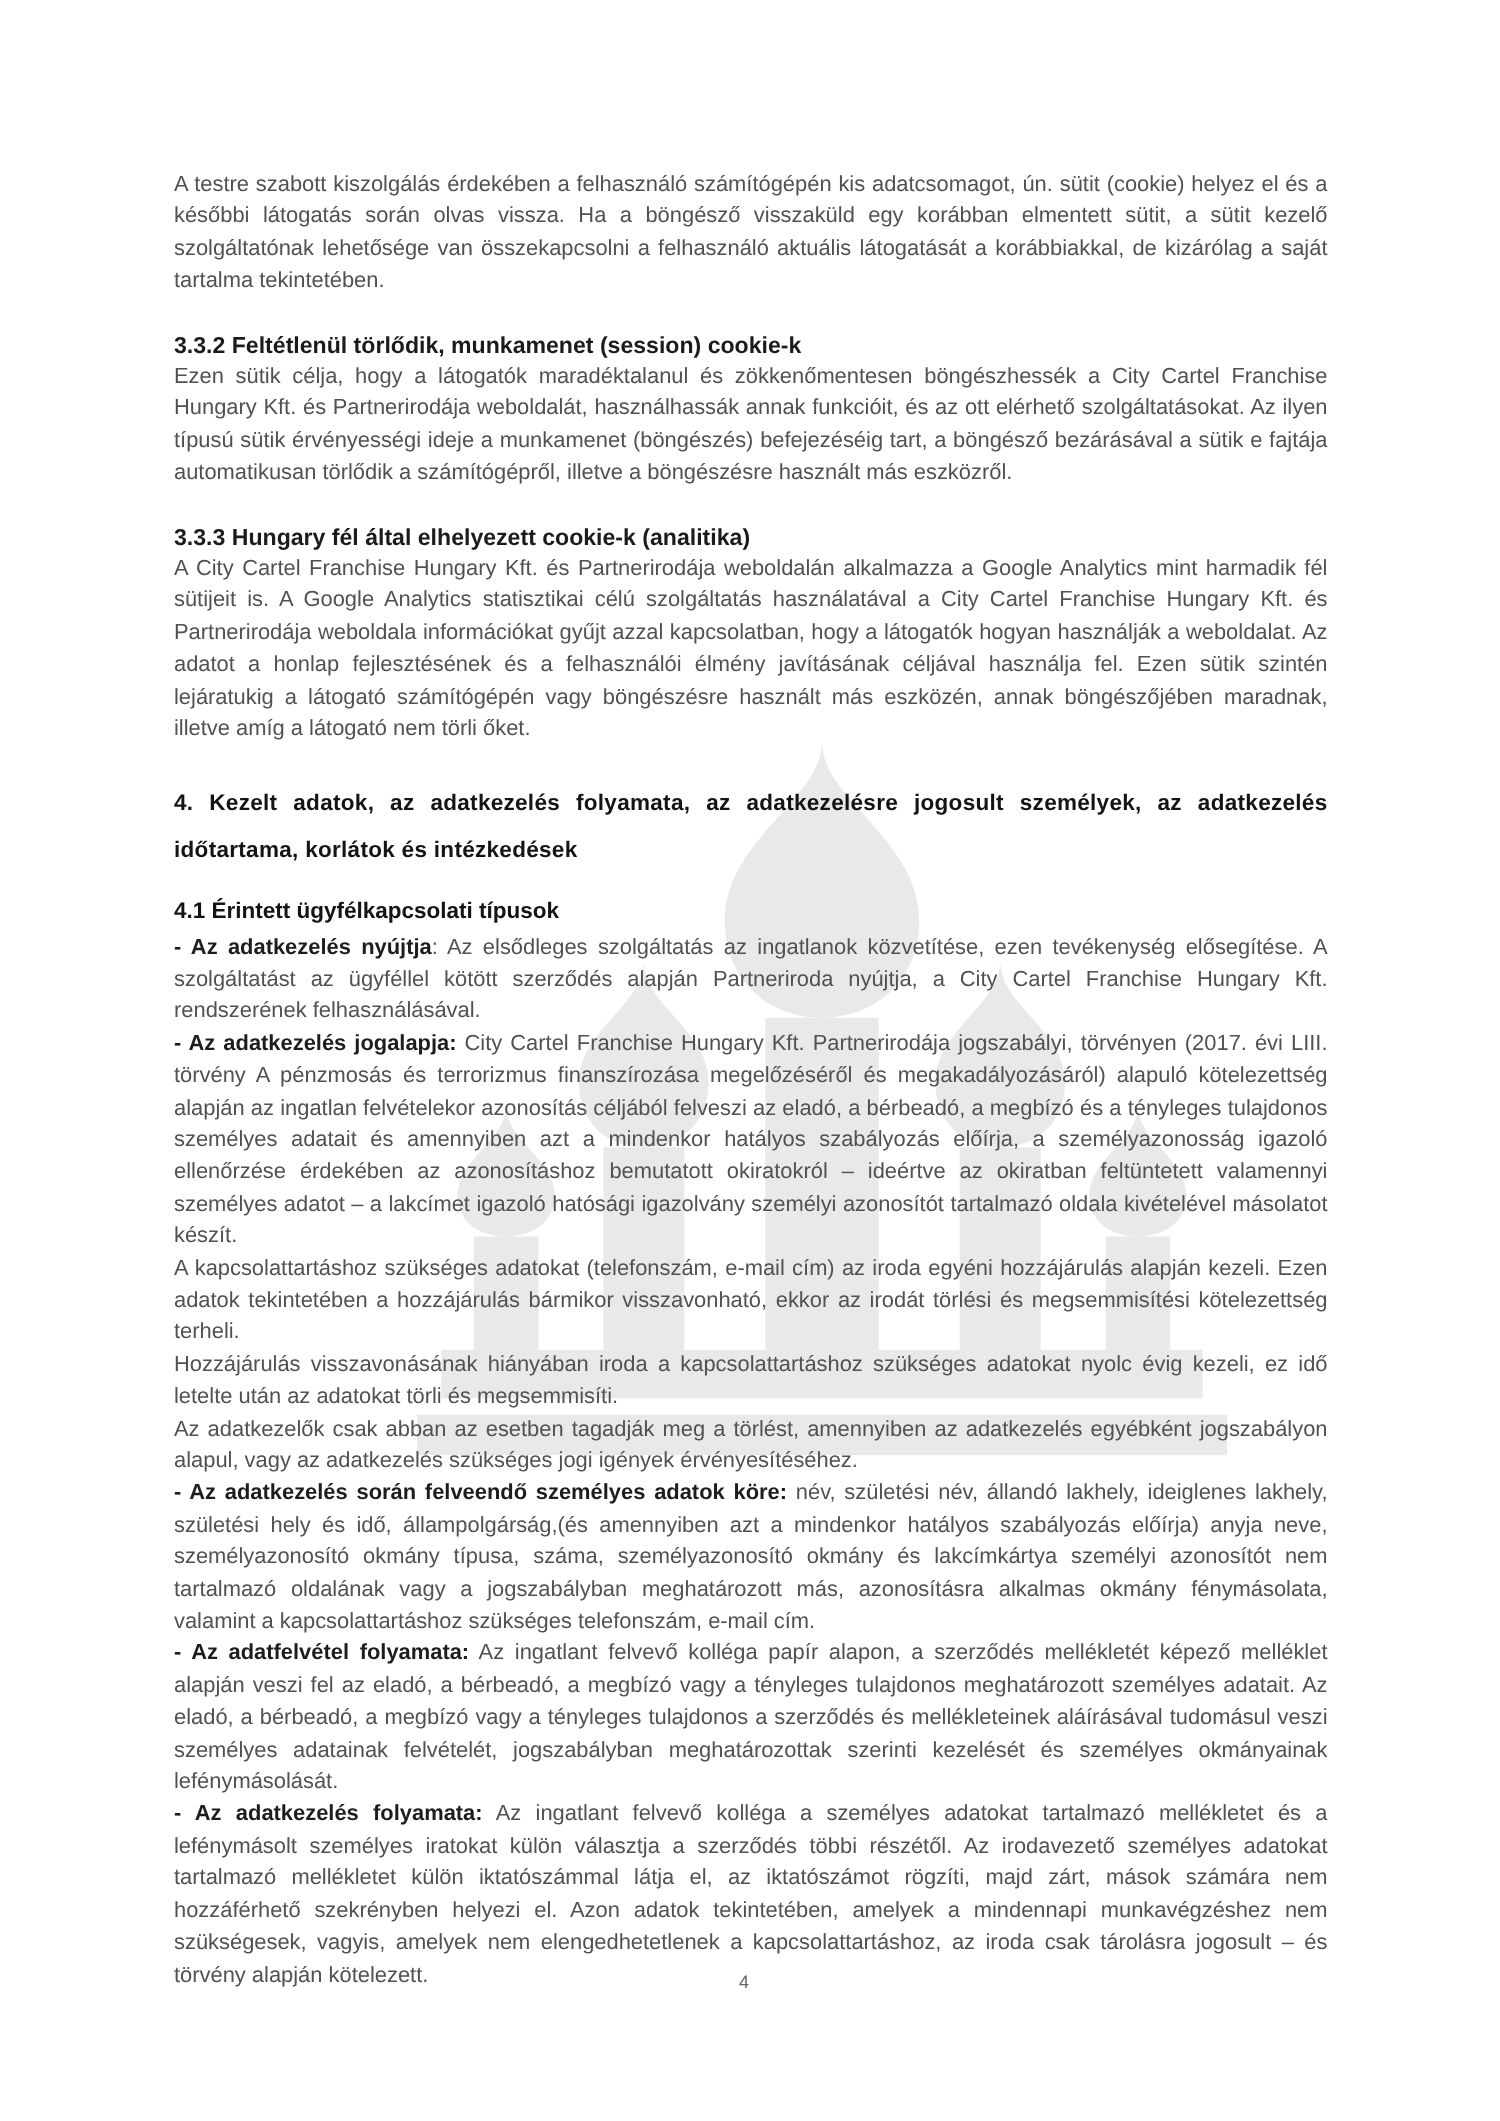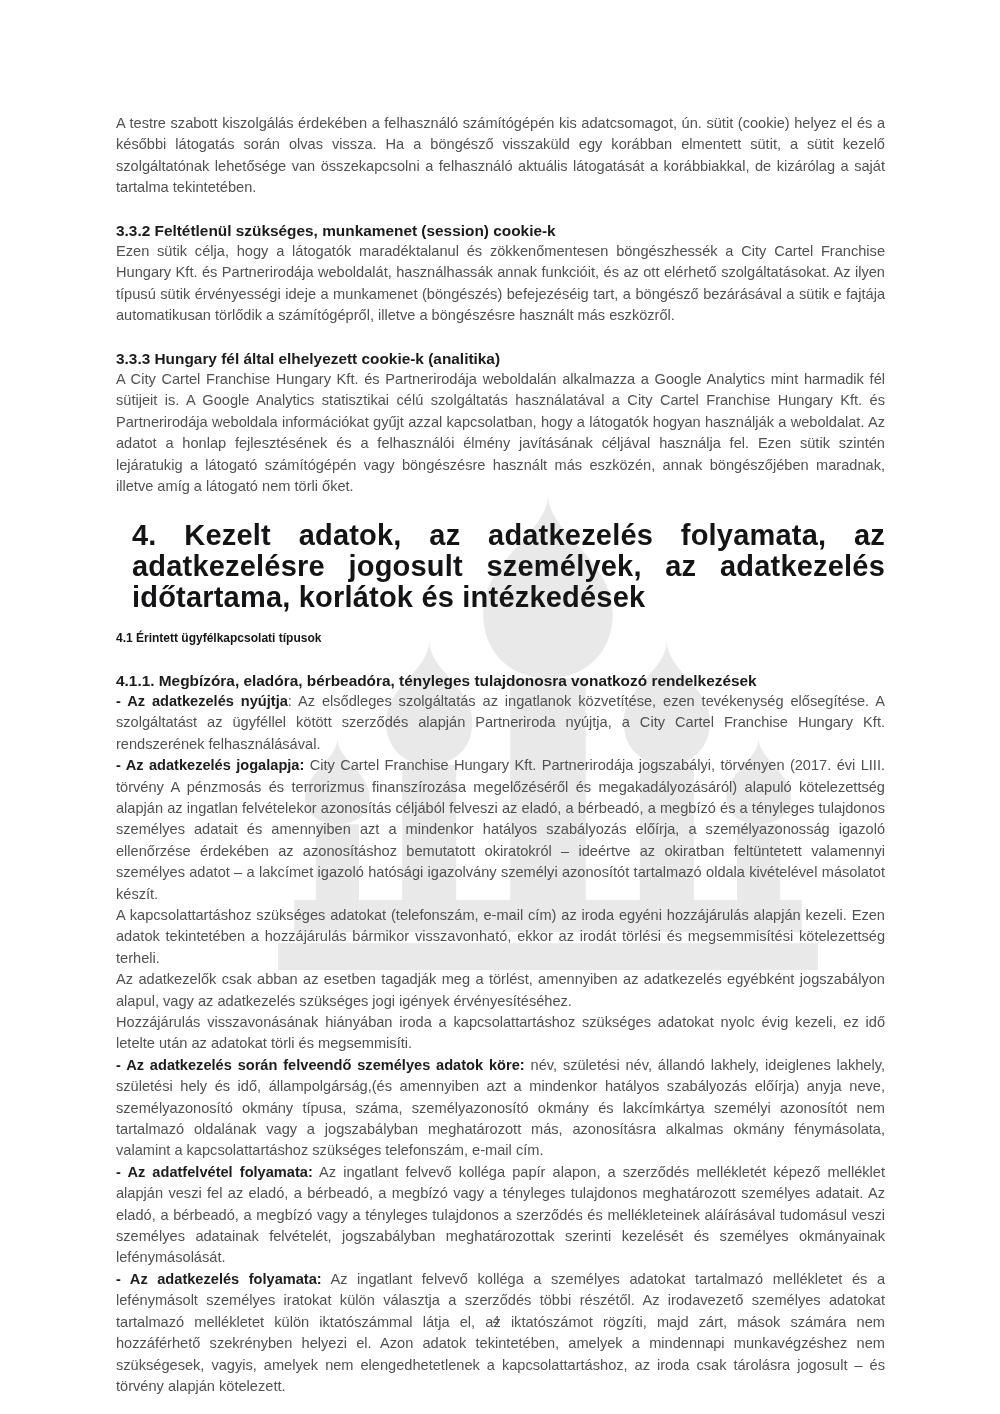--- a/index.html
+++ b/index.html
@@ -43,32 +43,32 @@
   .doc p.para.spaced {
     margin-bottom: 21px;
   }
   .doc .b {
     font-weight: bold;
     color: #1d1d1f;
   }
   .doc .h1 {
     font-weight: bold;
     color: #141416;
-    font-size: 29px;
+    font-size: 15px;
     line-height: 31px;
     text-align: justify;
-    margin: 22px 0 14px 16px;
+    margin: 22px 0 14px 0;
     letter-spacing: 0.2px;
   }
   .doc .h2 {
     font-weight: bold;
     color: #141416;
-    font-size: 12px;
+    font-size: 15px;
     line-height: 23px;
-    margin: 0 0 20px 0;
+    margin: 0 0 3px 0;
     text-align: left;
   }
   .doc .h3 {
     font-weight: bold;
     color: #1b1b1d;
     font-size: 15.4px;
     line-height: 21.4px;
     margin: 0;
     text-align: left;
   }
@@ -105,32 +105,31 @@
       <path d="M178,92 C178,100 166,105 166,114 C166,120 171,124 178,124 C185,124 190,120 190,114 C190,105 178,100 178,92 Z"></path>
       <rect x="170" y="124" width="16" height="28"></rect>
 
       <rect x="6" y="152" width="188" height="12"></rect>
       <rect x="0" y="168" width="200" height="10"></rect>
     </g>
   </svg>
 
   <main class="doc">
       <p class="para spaced"><span>A testre szabott kiszolgálás érdekében a felhasználó számítógépén kis adatcsomagot, ún. sütit (cookie) helyez el és a későbbi látogatás során olvas vissza. Ha a böngésző visszaküld egy korábban elmentett sütit, a sütit kezelő szolgáltatónak lehetősége van összekapcsolni a felhasználó aktuális látogatását a korábbiakkal, de kizárólag a saját tartalma tekintetében.</span></p>
-      <div class="h3">3.3.2 Feltétlenül szükséges, munkamenet (session) cookie-k</div>
+      <div class="h3">3.3.2 Feltétlenül törlődik, munkamenet (session) cookie-k</div>
       <p class="para spaced"><span>Ezen sütik célja, hogy a látogatók maradéktalanul és zökkenőmentesen böngészhessék a City Cartel Franchise Hungary Kft. és Partnerirodája weboldalát, használhassák annak funkcióit, és az ott elérhető szolgáltatásokat. Az ilyen típusú sütik érvényességi ideje a munkamenet (böngészés) befejezéséig tart, a böngésző bezárásával a sütik e fajtája automatikusan törlődik a számítógépről, illetve a böngészésre használt más eszközről.</span></p>
       <div class="h3">3.3.3 Hungary fél által elhelyezett cookie-k (analitika)</div>
       <p class="para"><span>A City Cartel Franchise Hungary Kft. és Partnerirodája weboldalán alkalmazza a Google Analytics mint harmadik fél sütijeit is. A  Google Analytics statisztikai célú  szolgáltatás  használatával  a City Cartel Franchise Hungary Kft. és Partnerirodája weboldala információkat  gyűjt  azzal  kapcsolatban,  hogy  a látogatók hogyan használják a weboldalat. Az adatot a honlap fejlesztésének és a felhasználói élmény javításának céljával használja fel.  Ezen sütik szintén lejáratukig a látogató számítógépén vagy böngészésre használt más eszközén, annak böngészőjében maradnak, illetve amíg a látogató nem törli őket.</span></p>
       <div class="h1">4. Kezelt adatok, az adatkezelés folyamata, az adatkezelésre jogosult személyek, az adatkezelés időtartama, korlátok és intézkedések</div>
       <div class="h2">4.1 Érintett ügyfélkapcsolati típusok</div>
-      <div class="h3">4.1.1.  Megbízóra, eladóra, bérbeadóra, tényleges tulajdonosra vonatkozó rendelkezések</div>
       <p class="para"><span class="b">- Az adatkezelés nyújtja</span><span>: Az elsődleges szolgáltatás az ingatlanok közvetítése, ezen tevékenység elősegítése. A szolgáltatást az ügyféllel kötött szerződés alapján Partneriroda nyújtja, a City Cartel Franchise Hungary Kft. rendszerének felhasználásával.</span></p>
       <p class="para"><span class="b">- Az adatkezelés jogalapja:</span><span> City Cartel Franchise Hungary Kft. Partnerirodája jogszabályi, törvényen (2017. évi LIII. törvény A pénzmosás és terrorizmus finanszírozása megelőzéséről és megakadályozásáról) alapuló kötelezettség alapján az ingatlan felvételekor azonosítás céljából felveszi az eladó, a bérbeadó, a megbízó és a tényleges tulajdonos személyes adatait és amennyiben azt a mindenkor hatályos szabályozás előírja, a személyazonosság igazoló ellenőrzése érdekében az azonosításhoz bemutatott okiratokról – ideértve az okiratban feltüntetett valamennyi személyes adatot – a lakcímet igazoló hatósági igazolvány személyi azonosítót tartalmazó oldala kivételével másolatot készít.</span></p>
       <p class="para"><span>A kapcsolattartáshoz szükséges adatokat (telefonszám, e-mail cím) az iroda egyéni hozzájárulás alapján kezeli. Ezen adatok tekintetében a hozzájárulás bármikor visszavonható, ekkor az irodát törlési és megsemmisítési kötelezettség terheli.</span></p>
+      <p class="para"><span>Hozzájárulás visszavonásának hiányában iroda a kapcsolattartáshoz szükséges adatokat nyolc évig kezeli, ez idő letelte után az adatokat törli és megsemmisíti.</span></p>
       <p class="para"><span>Az adatkezelők csak abban az esetben tagadják meg a törlést, amennyiben az adatkezelés egyébként jogszabályon alapul, vagy az adatkezelés szükséges jogi igények érvényesítéséhez.</span></p>
-      <p class="para"><span>Hozzájárulás visszavonásának hiányában iroda a kapcsolattartáshoz szükséges adatokat nyolc évig kezeli, ez idő letelte után az adatokat törli és megsemmisíti.</span></p>
       <p class="para"><span class="b">- Az adatkezelés során felveendő személyes adatok köre:</span><span> név, születési név, állandó lakhely, ideiglenes lakhely, születési hely és idő, állampolgárság,(és amennyiben azt a mindenkor hatályos szabályozás előírja) anyja neve, személyazonosító okmány típusa, száma, személyazonosító okmány és lakcímkártya személyi azonosítót nem tartalmazó oldalának vagy a jogszabályban meghatározott más, azonosításra alkalmas okmány fénymásolata, valamint a kapcsolattartáshoz szükséges telefonszám, e-mail cím.</span></p>
       <p class="para"><span class="b">- Az adatfelvétel folyamata:</span><span>  Az ingatlant felvevő kolléga papír alapon, a szerződés mellékletét képező melléklet alapján veszi fel az eladó, a bérbeadó, a megbízó vagy a tényleges tulajdonos meghatározott személyes adatait. Az eladó, a bérbeadó, a megbízó vagy a tényleges tulajdonos a szerződés és mellékleteinek aláírásával tudomásul veszi személyes adatainak felvételét, jogszabályban meghatározottak szerinti kezelését és személyes okmányainak lefénymásolását.</span></p>
       <p class="para"><span class="b">- Az adatkezelés folyamata:</span><span>  Az ingatlant felvevő kolléga a személyes adatokat tartalmazó mellékletet és a lefénymásolt személyes iratokat külön választja a szerződés többi részétől. Az irodavezető személyes adatokat tartalmazó mellékletet külön iktatószámmal látja el, az iktatószámot rögzíti, majd zárt, mások számára nem hozzáférhető szekrényben helyezi el.  Azon adatok tekintetében, amelyek a mindennapi munkavégzéshez nem szükségesek, vagyis, amelyek nem elengedhetetlenek a kapcsolattartáshoz, az iroda csak tárolásra jogosult – és törvény alapján kötelezett.</span></p>
     </main>
 
   <div class="pageno">4</div>
 
 </div>
 
 </body></html>

